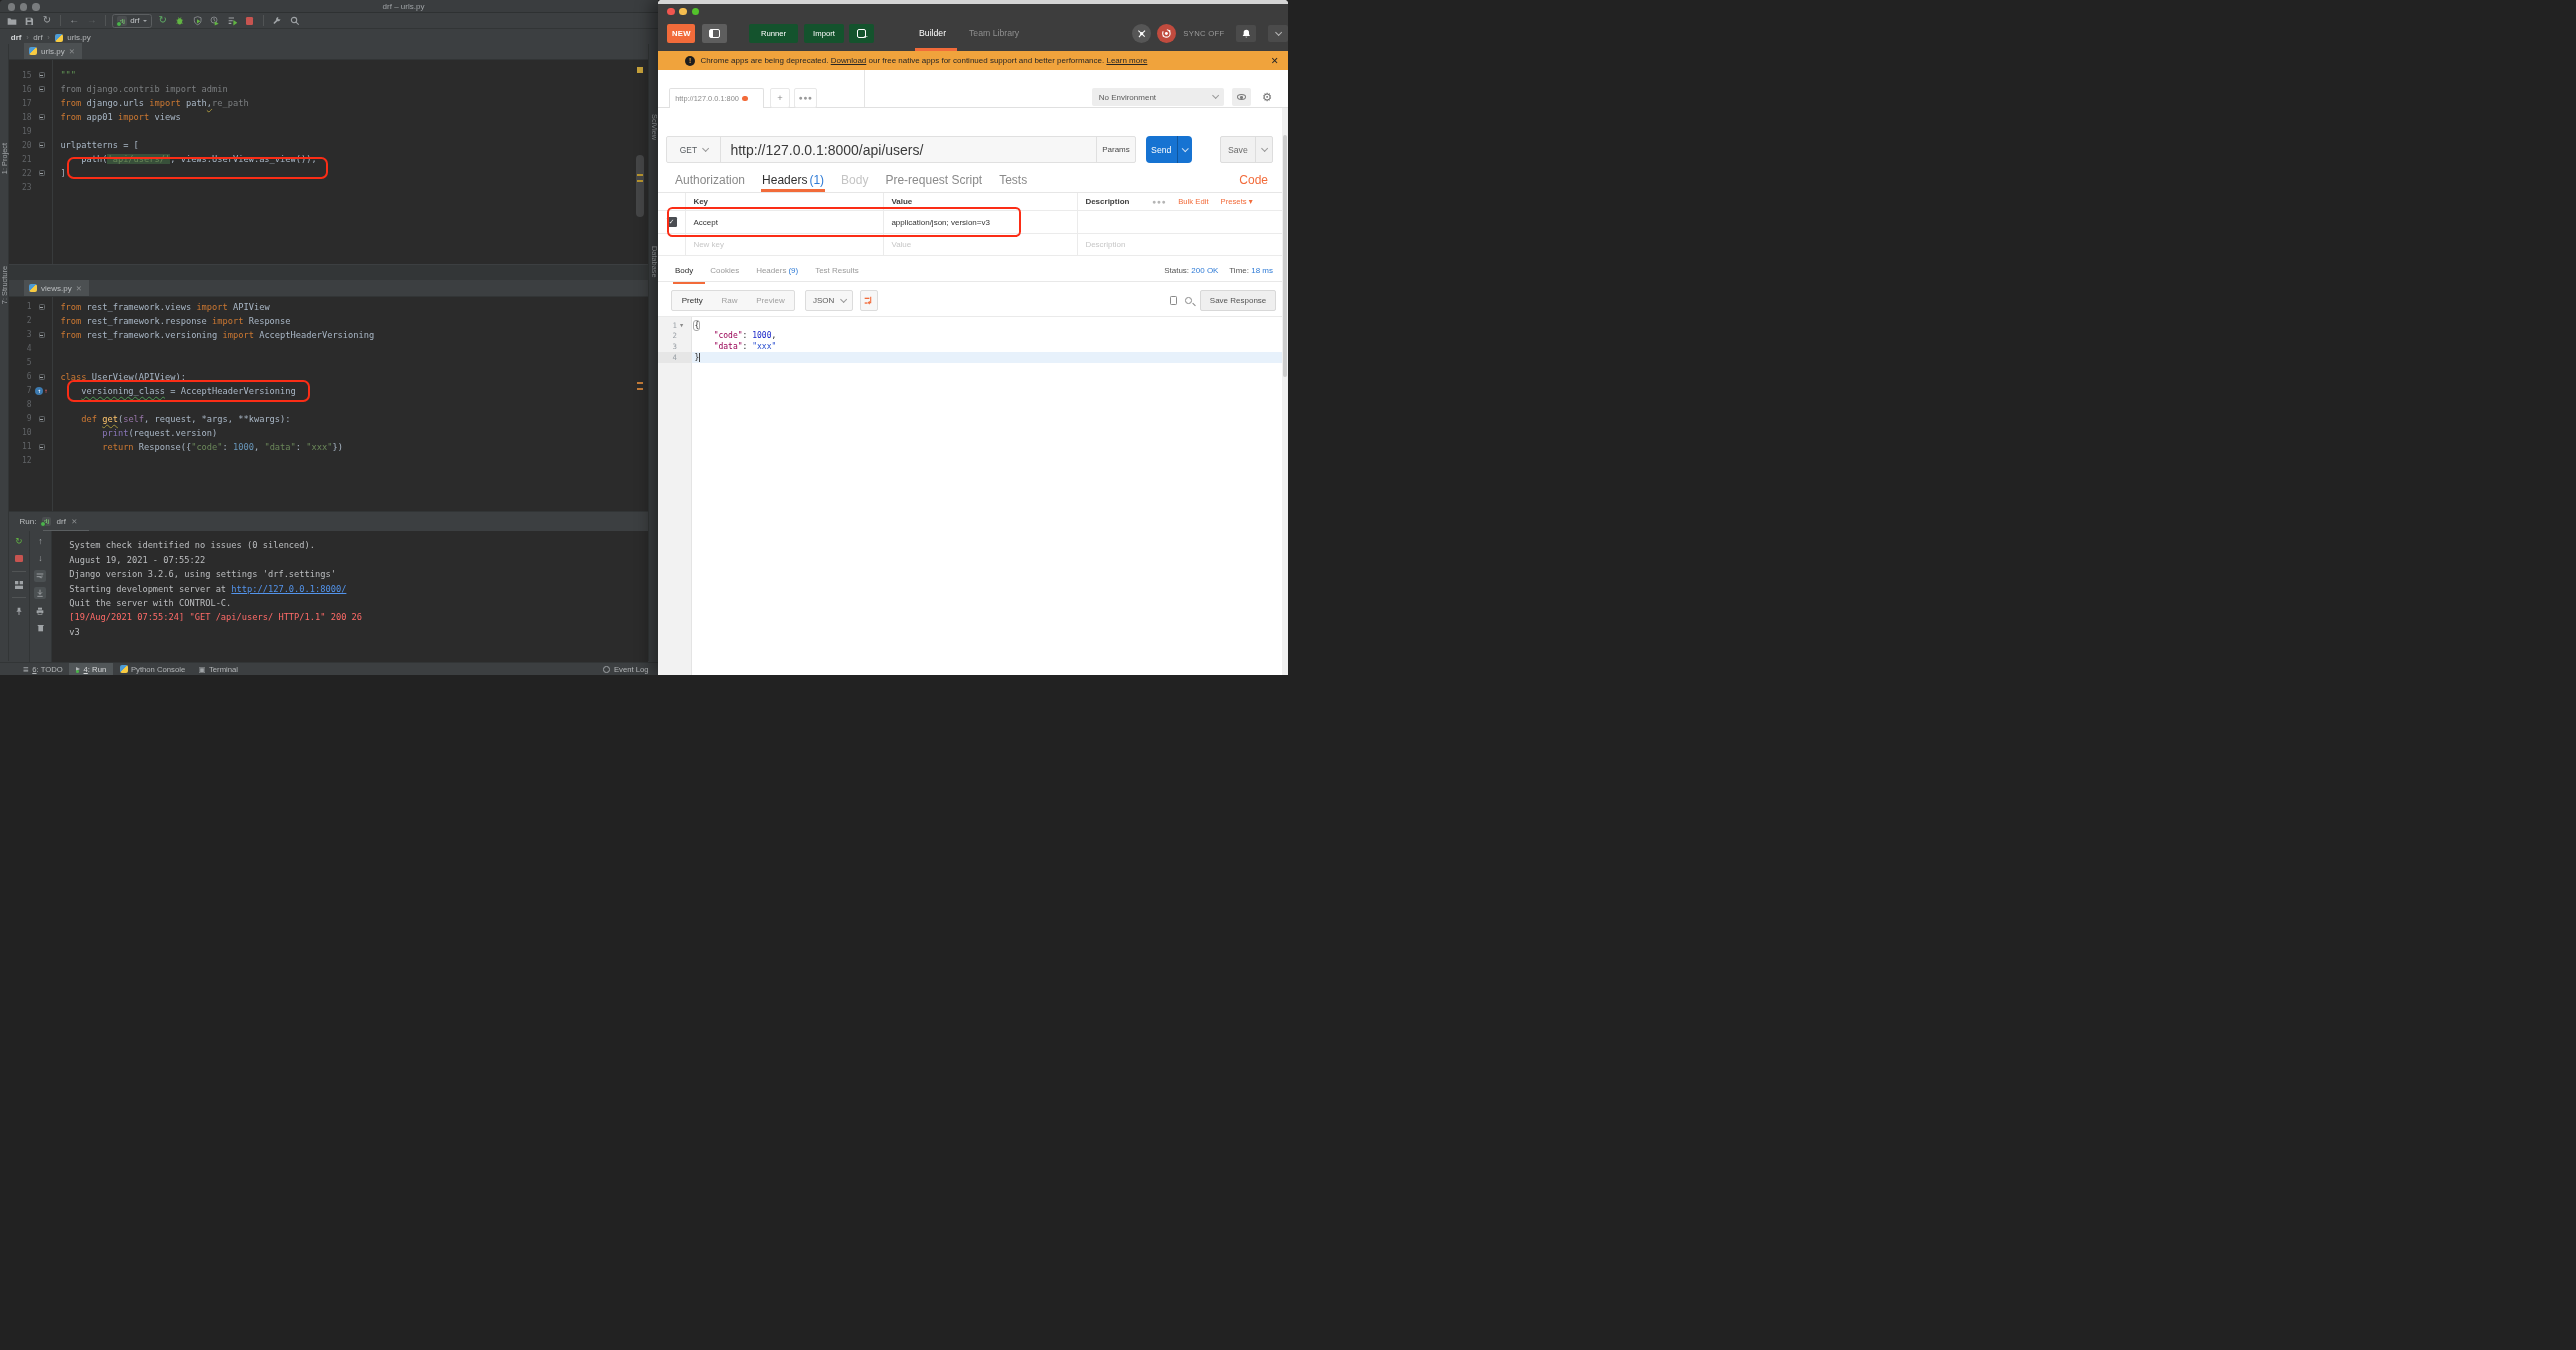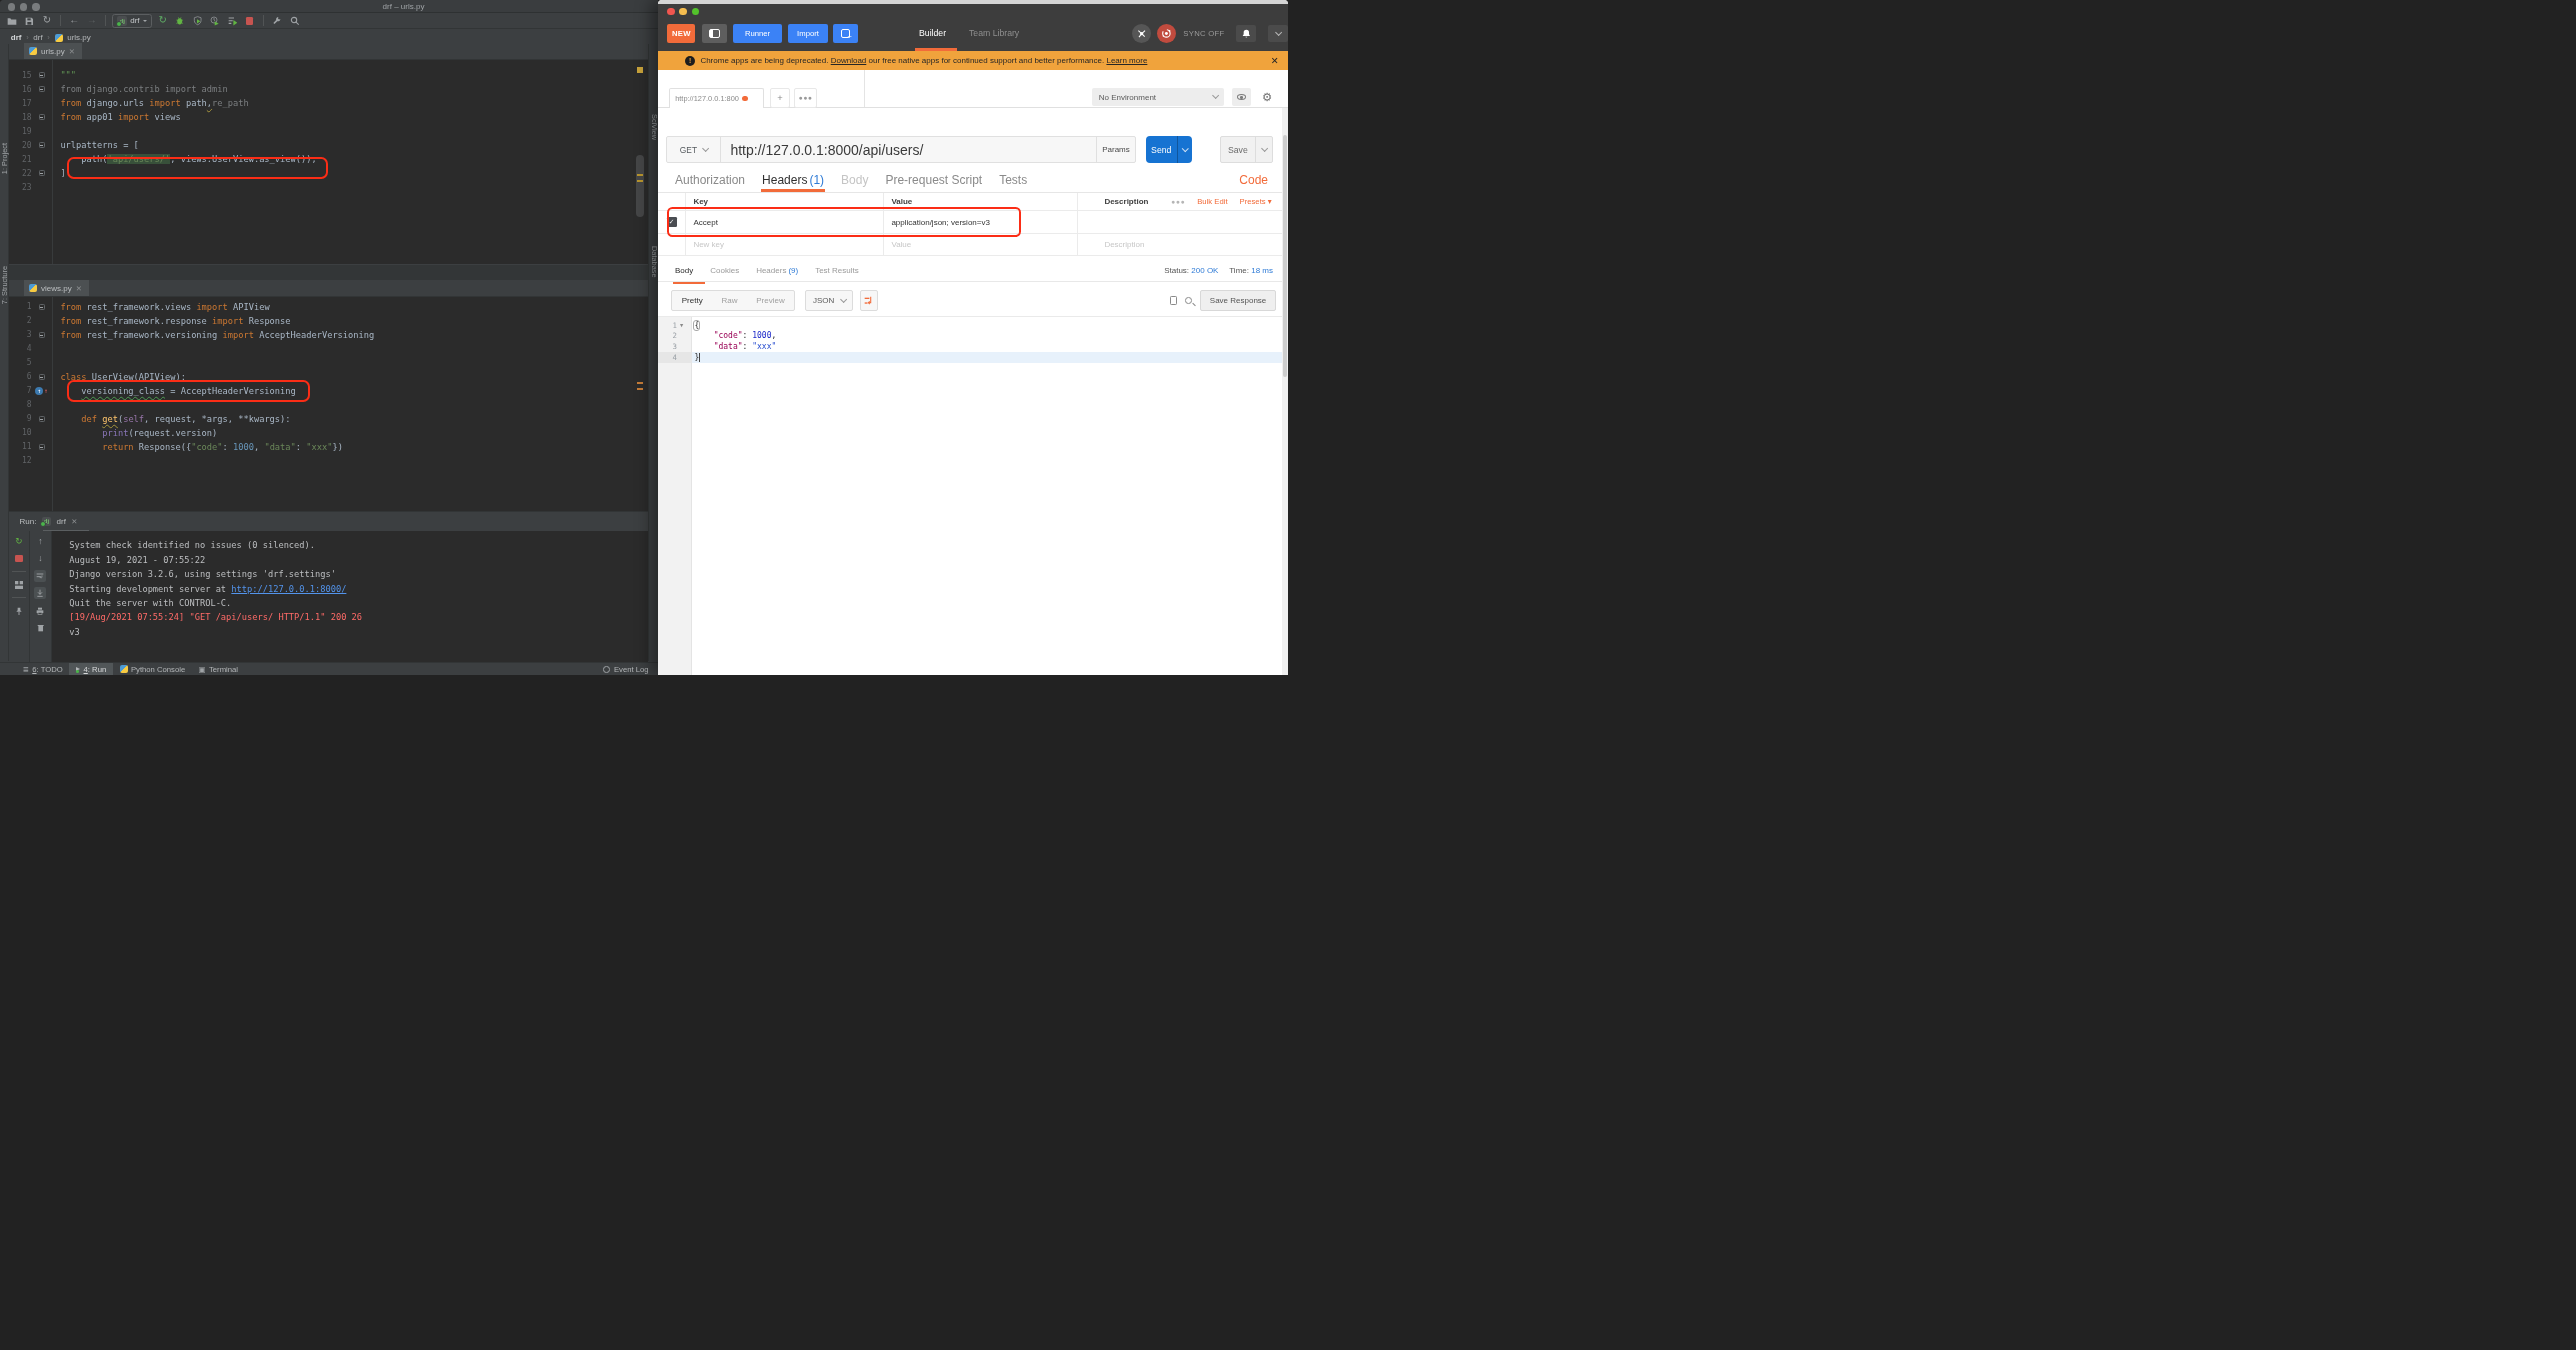--- a/index.html
+++ b/index.html
@@ -84,21 +84,21 @@
   .ring { width:6.7px; height:6.7px; border:1px solid #9fa3a6; border-radius:50%; }
 
   
   #postman { position:absolute; left:658px; top:0; width:630px; height:675px; background:#fff; box-shadow:-6.7px 0 16px rgba(0,0,0,.4); border-radius:4px 4px 0 0; overflow:hidden; }
   .pm-topstrip { position:absolute; left:0; top:0; width:100%; height:4px; background:#d5d5d5; }
   .pm-header { position:absolute; left:0; top:4px; width:100%; height:47px; background:#3d3d3d; }
   .pm-lights { position:absolute; left:9.4px; top:4px; display:flex; gap:4.7px; }
   .pm-light { width:7.4px; height:7.4px; border-radius:50%; }
   .pm-btn { position:absolute; top:19.5px; height:19.5px; border-radius:2px; display:flex; align-items:center; justify-content:center; font-size:7.7px; color:#fff; }
   .orange-btn { background:#f26b3a; font-weight:bold; letter-spacing:0.3px; }
-  .gray-btn { background:#3b82f6; }
+  .gray-btn { background:#14532d;margin-left:16px; }
   .toggle-btn { background:#5e5e5e; }
   .cols-ic { width:10.8px; height:8.7px; border:1.3px solid #fff; border-radius:2px; position:relative; }
   .cols-ic::before { content:""; position:absolute; left:0; top:0; bottom:0; width:3.4px; background:#fff; }
   .newwin-ic { width:9.4px; height:8.7px; border:1.3px solid #fff; border-radius:2px; position:relative; }
   .newwin-ic::after { content:"+"; position:absolute; right:-2.7px; bottom:-4.7px; color:#fff; font-size:7.4px; background:transparent; }
   .pm-tab { position:absolute; top:24px; font-size:8.7px; }
   .pm-hdr-right { position:absolute; top:20px; display:flex; align-items:center; }
   .circ-ic { width:19px; height:19px; border-radius:50%; display:flex; align-items:center; justify-content:center; }
   .sq-ic { width:20px; height:17.5px; border-radius:2px; background:#4b4b4b; display:flex; align-items:center; justify-content:center; }
   .builder-underline { position:absolute; top:44px; height:2.7px; background:#f26b3a; }
@@ -148,21 +148,21 @@
   .cnt-blue { color:#2f7bd6; margin-left:2px; }
   .t.faint { color:#c4c4c4; }
   .code-link { position:absolute; right:20px; color:#f26b3a; }
 
   .htable { position:absolute; left:0; top:193px; width:100%; height:64px; font-size:8px; }
   .hrow { position:absolute; left:0; width:100%; display:flex; border-bottom:0.7px solid #ebebeb; }
   .hcell { border-right:0.7px solid #ebebeb; display:flex; align-items:center; }
   .c-check { width:28px; justify-content:center; }
   .c-key { width:198px; padding-left:7.4px; }
   .c-val { width:194px; padding-left:7.4px; }
-  .c-desc { width:66px; padding-left:7.4px; border-right:none;margin-left:19px; }
+  .c-desc { width:66px; padding-left:7.4px; border-right:none; }
   .hdr-cell { font-weight:bold; color:#3f3f3f; }
   .hdr-tools { display:flex; align-items:center; margin-left:8px; gap:12px; font-size:7.7px; }
   .dots3 { color:#b5b5b5; letter-spacing:0.7px; font-size:6.7px; }
   .o-link { color:#f26b3a; }
   .checkbox { width:10px; height:10px; border-radius:1.3px; background:#4a4d52; color:#fff; font-size:6.7px; line-height:10px; text-align:center; }
   .ph { color:#c7c7c7; }
   .cellv { color:#333; }
 
   .resp-tabs { position:absolute; left:0; top:266px; width:100%; height:15px; display:flex; align-items:flex-start; font-size:8px; color:#9a9a9a; }
   .resp-tabs .t { margin-left:17px; position:relative; padding-bottom:9.4px; }

